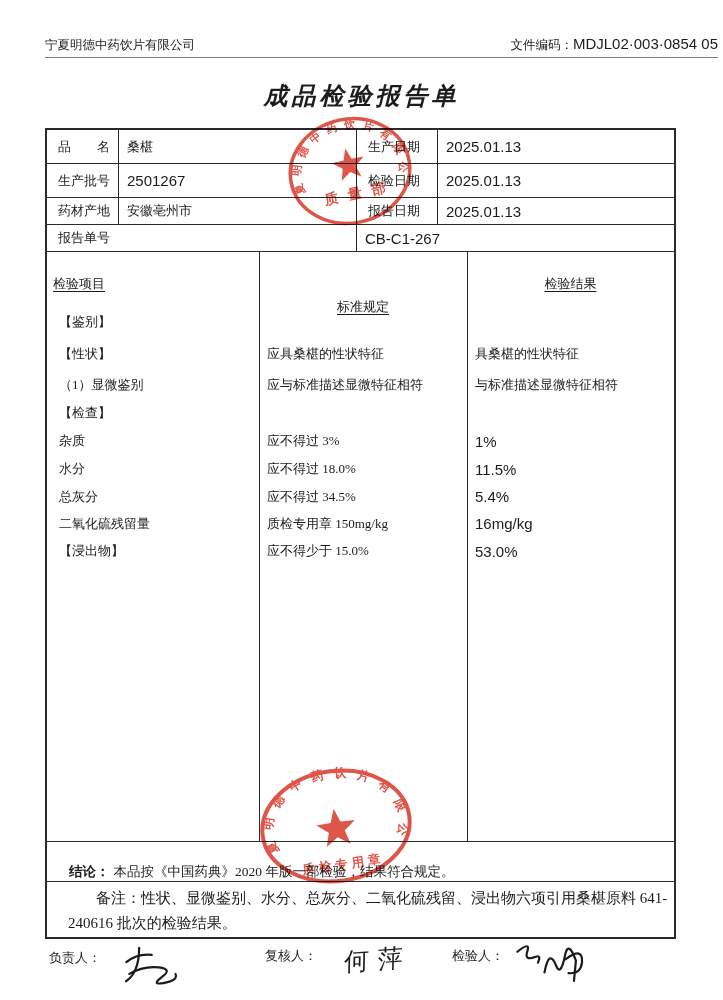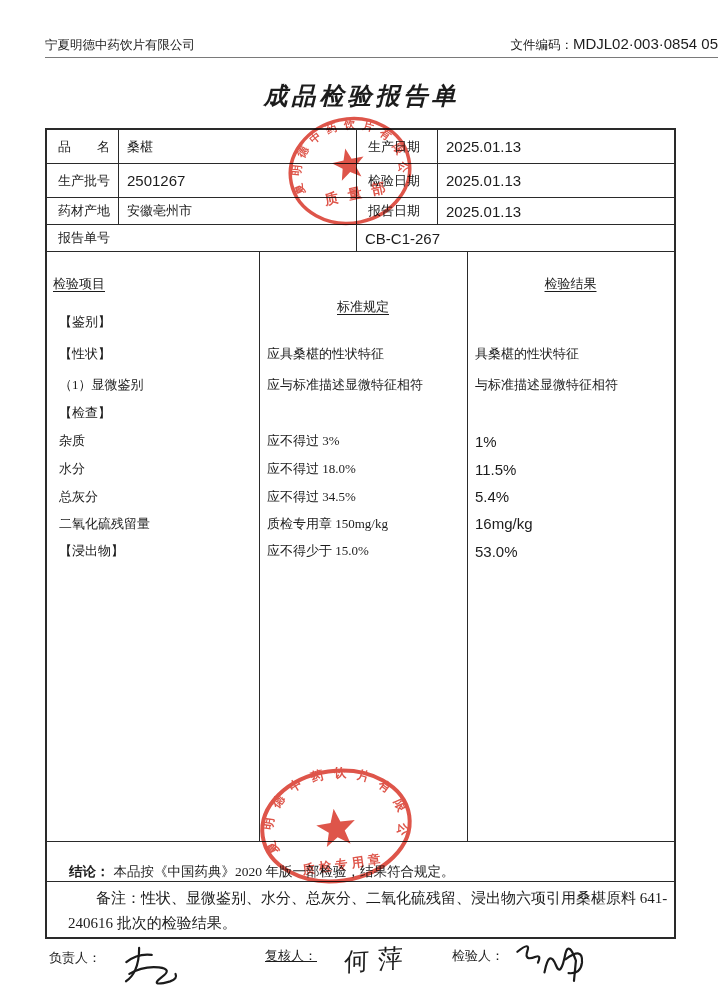--- a/index.html
+++ b/index.html
@@ -71,21 +71,21 @@
     position:absolute; top:752px; left:0; width:100%; height:55px;
     box-sizing:border-box; padding:4px 22px 0 5px;
     font-size:15px; line-height:25px; text-indent:28px;margin-left:16px;
   }
   .remark-row b { font-weight:normal; }
 
   
   .signature-row { position:absolute; left:45px; top:938px; width:631px; height:46px; font-size:13px; }
   .sig-label { position:absolute; white-space:nowrap; }
   .sl1 { left:4px;  top:11px; }
-  .sl2 { left:220px; top:9px;text-decoration:underline; }
+  .sl2 { left:220px; top:9px; }
   .sl3 { left:407px; top:9px; }
   .sig-svg { position:absolute; }
   .sig-svg path { fill:none; stroke:#1b1b1b; stroke-width:2.2; stroke-linecap:round; stroke-linejoin:round; }
   .handwritten {
     position:absolute; left:299px; top:5px; display:inline-block;
     font-size:25px; letter-spacing:9px; transform:rotate(-4deg) skewX(-5deg);
     font-family:"Liberation Serif","DejaVu Serif",serif;
   }
 
   

